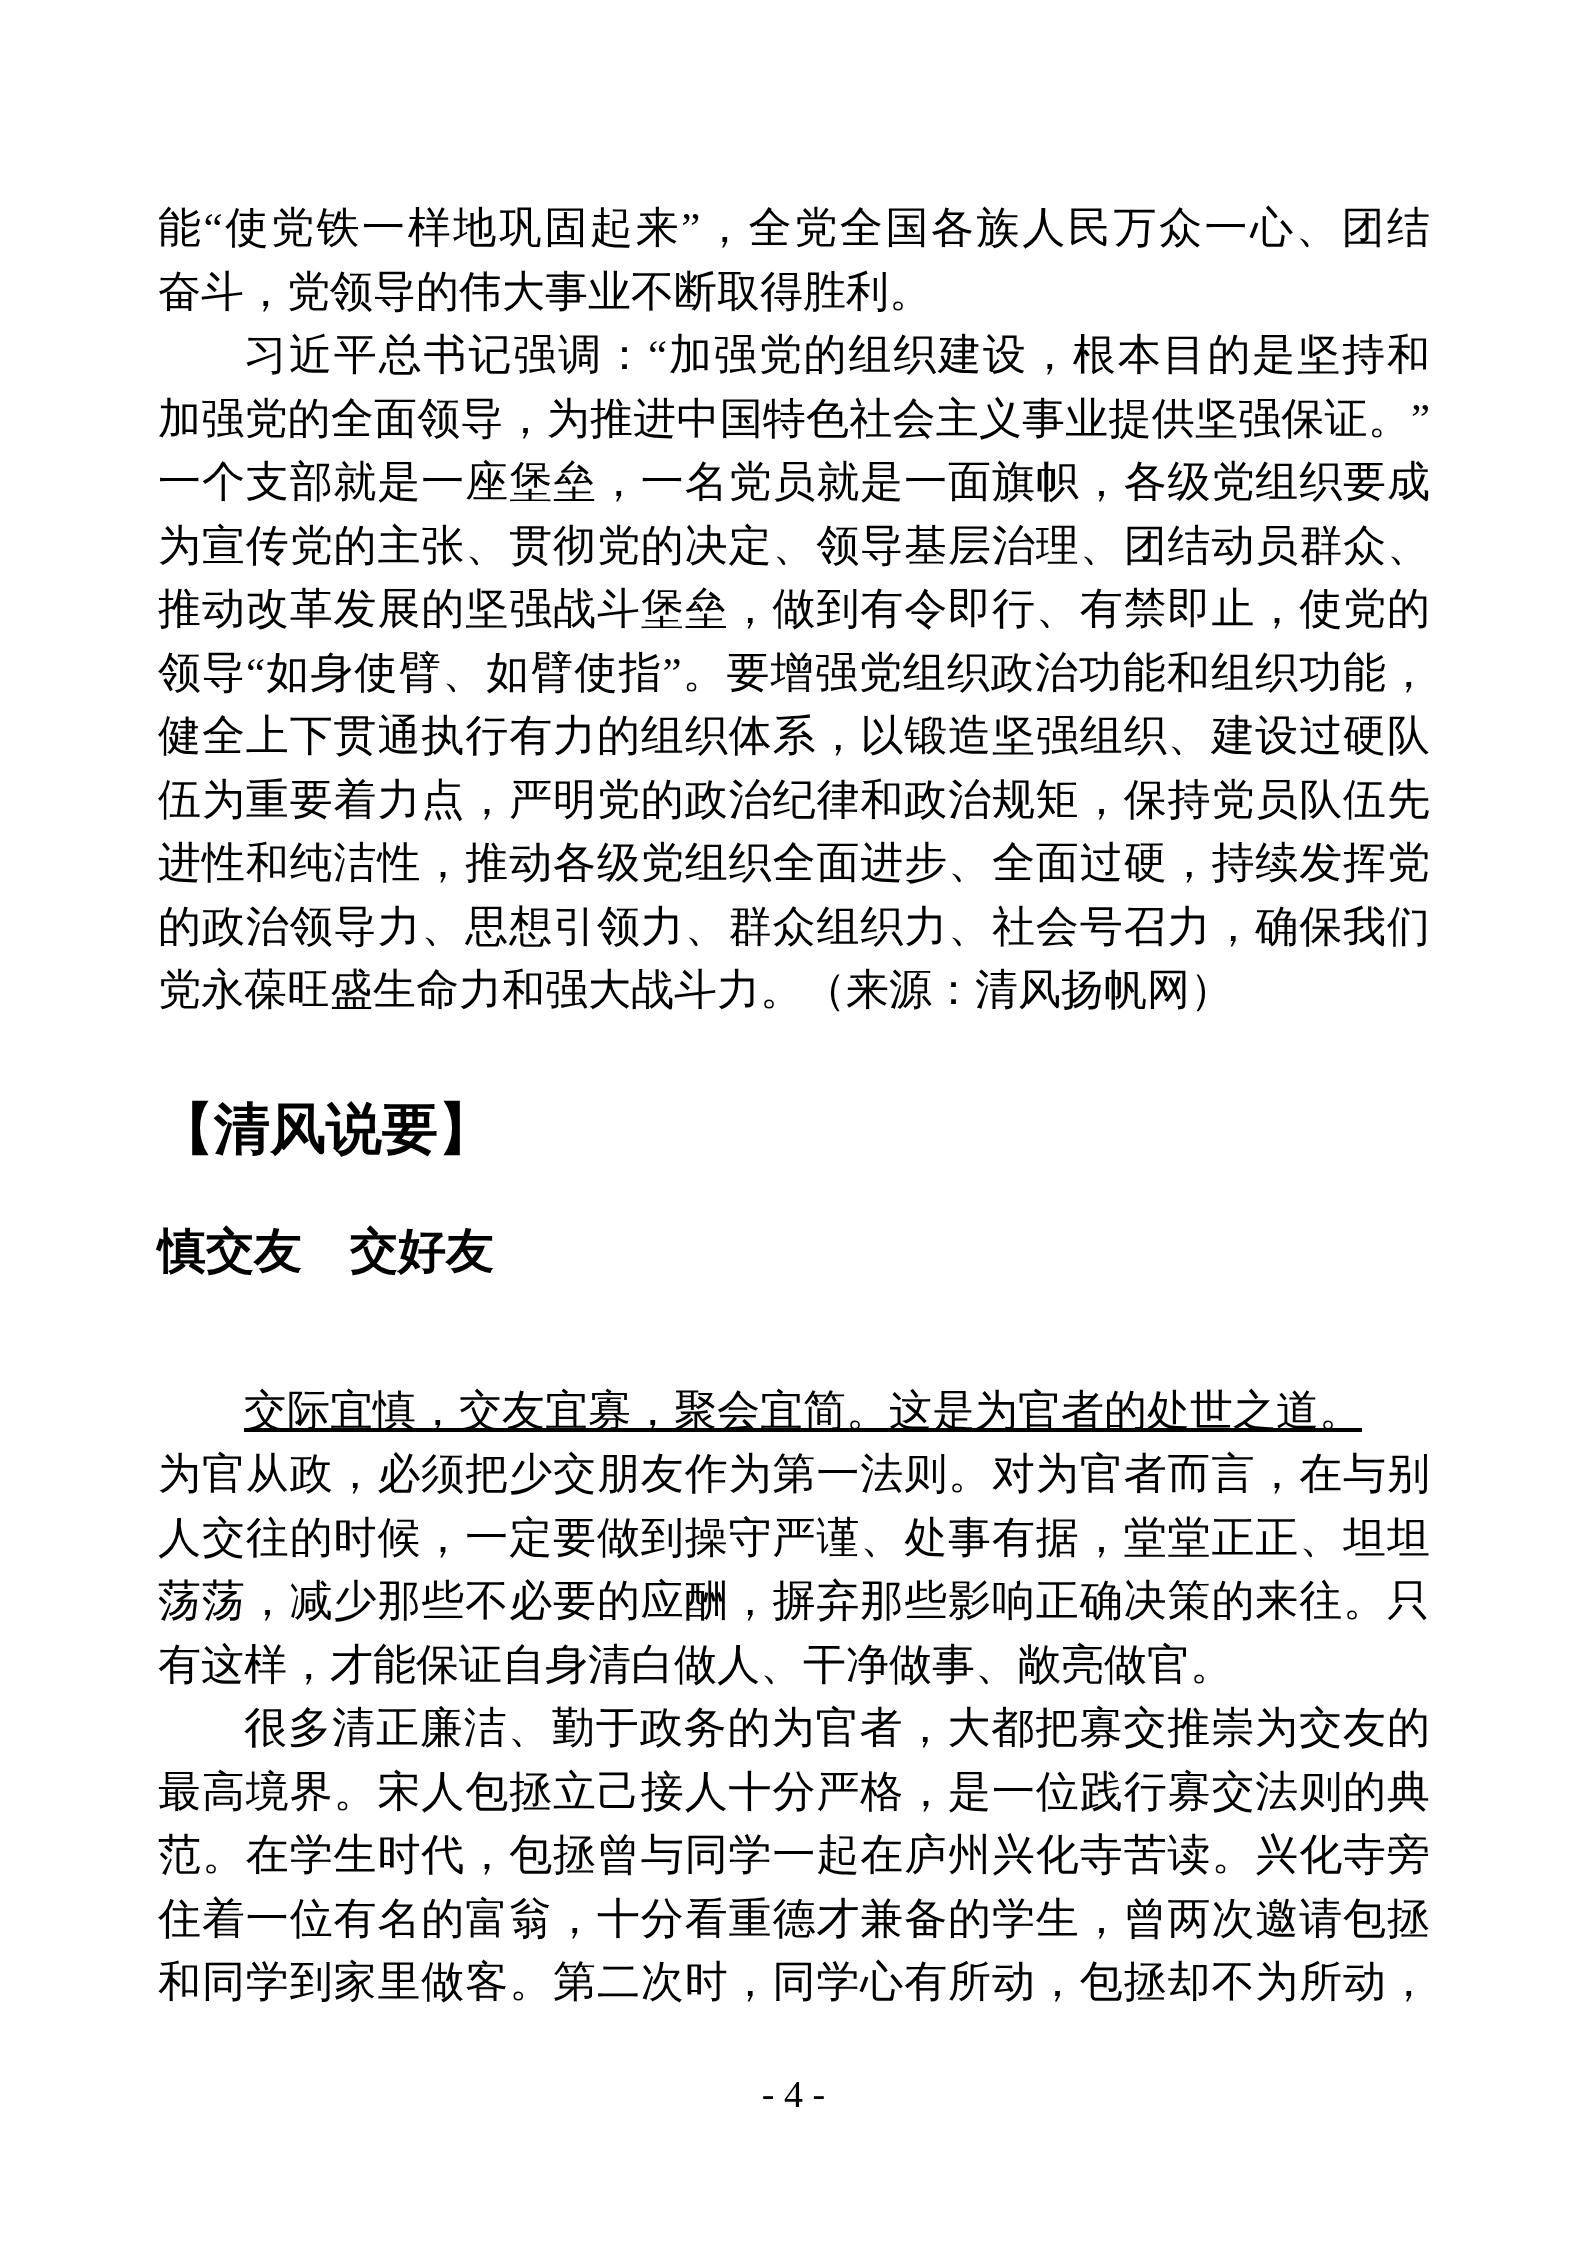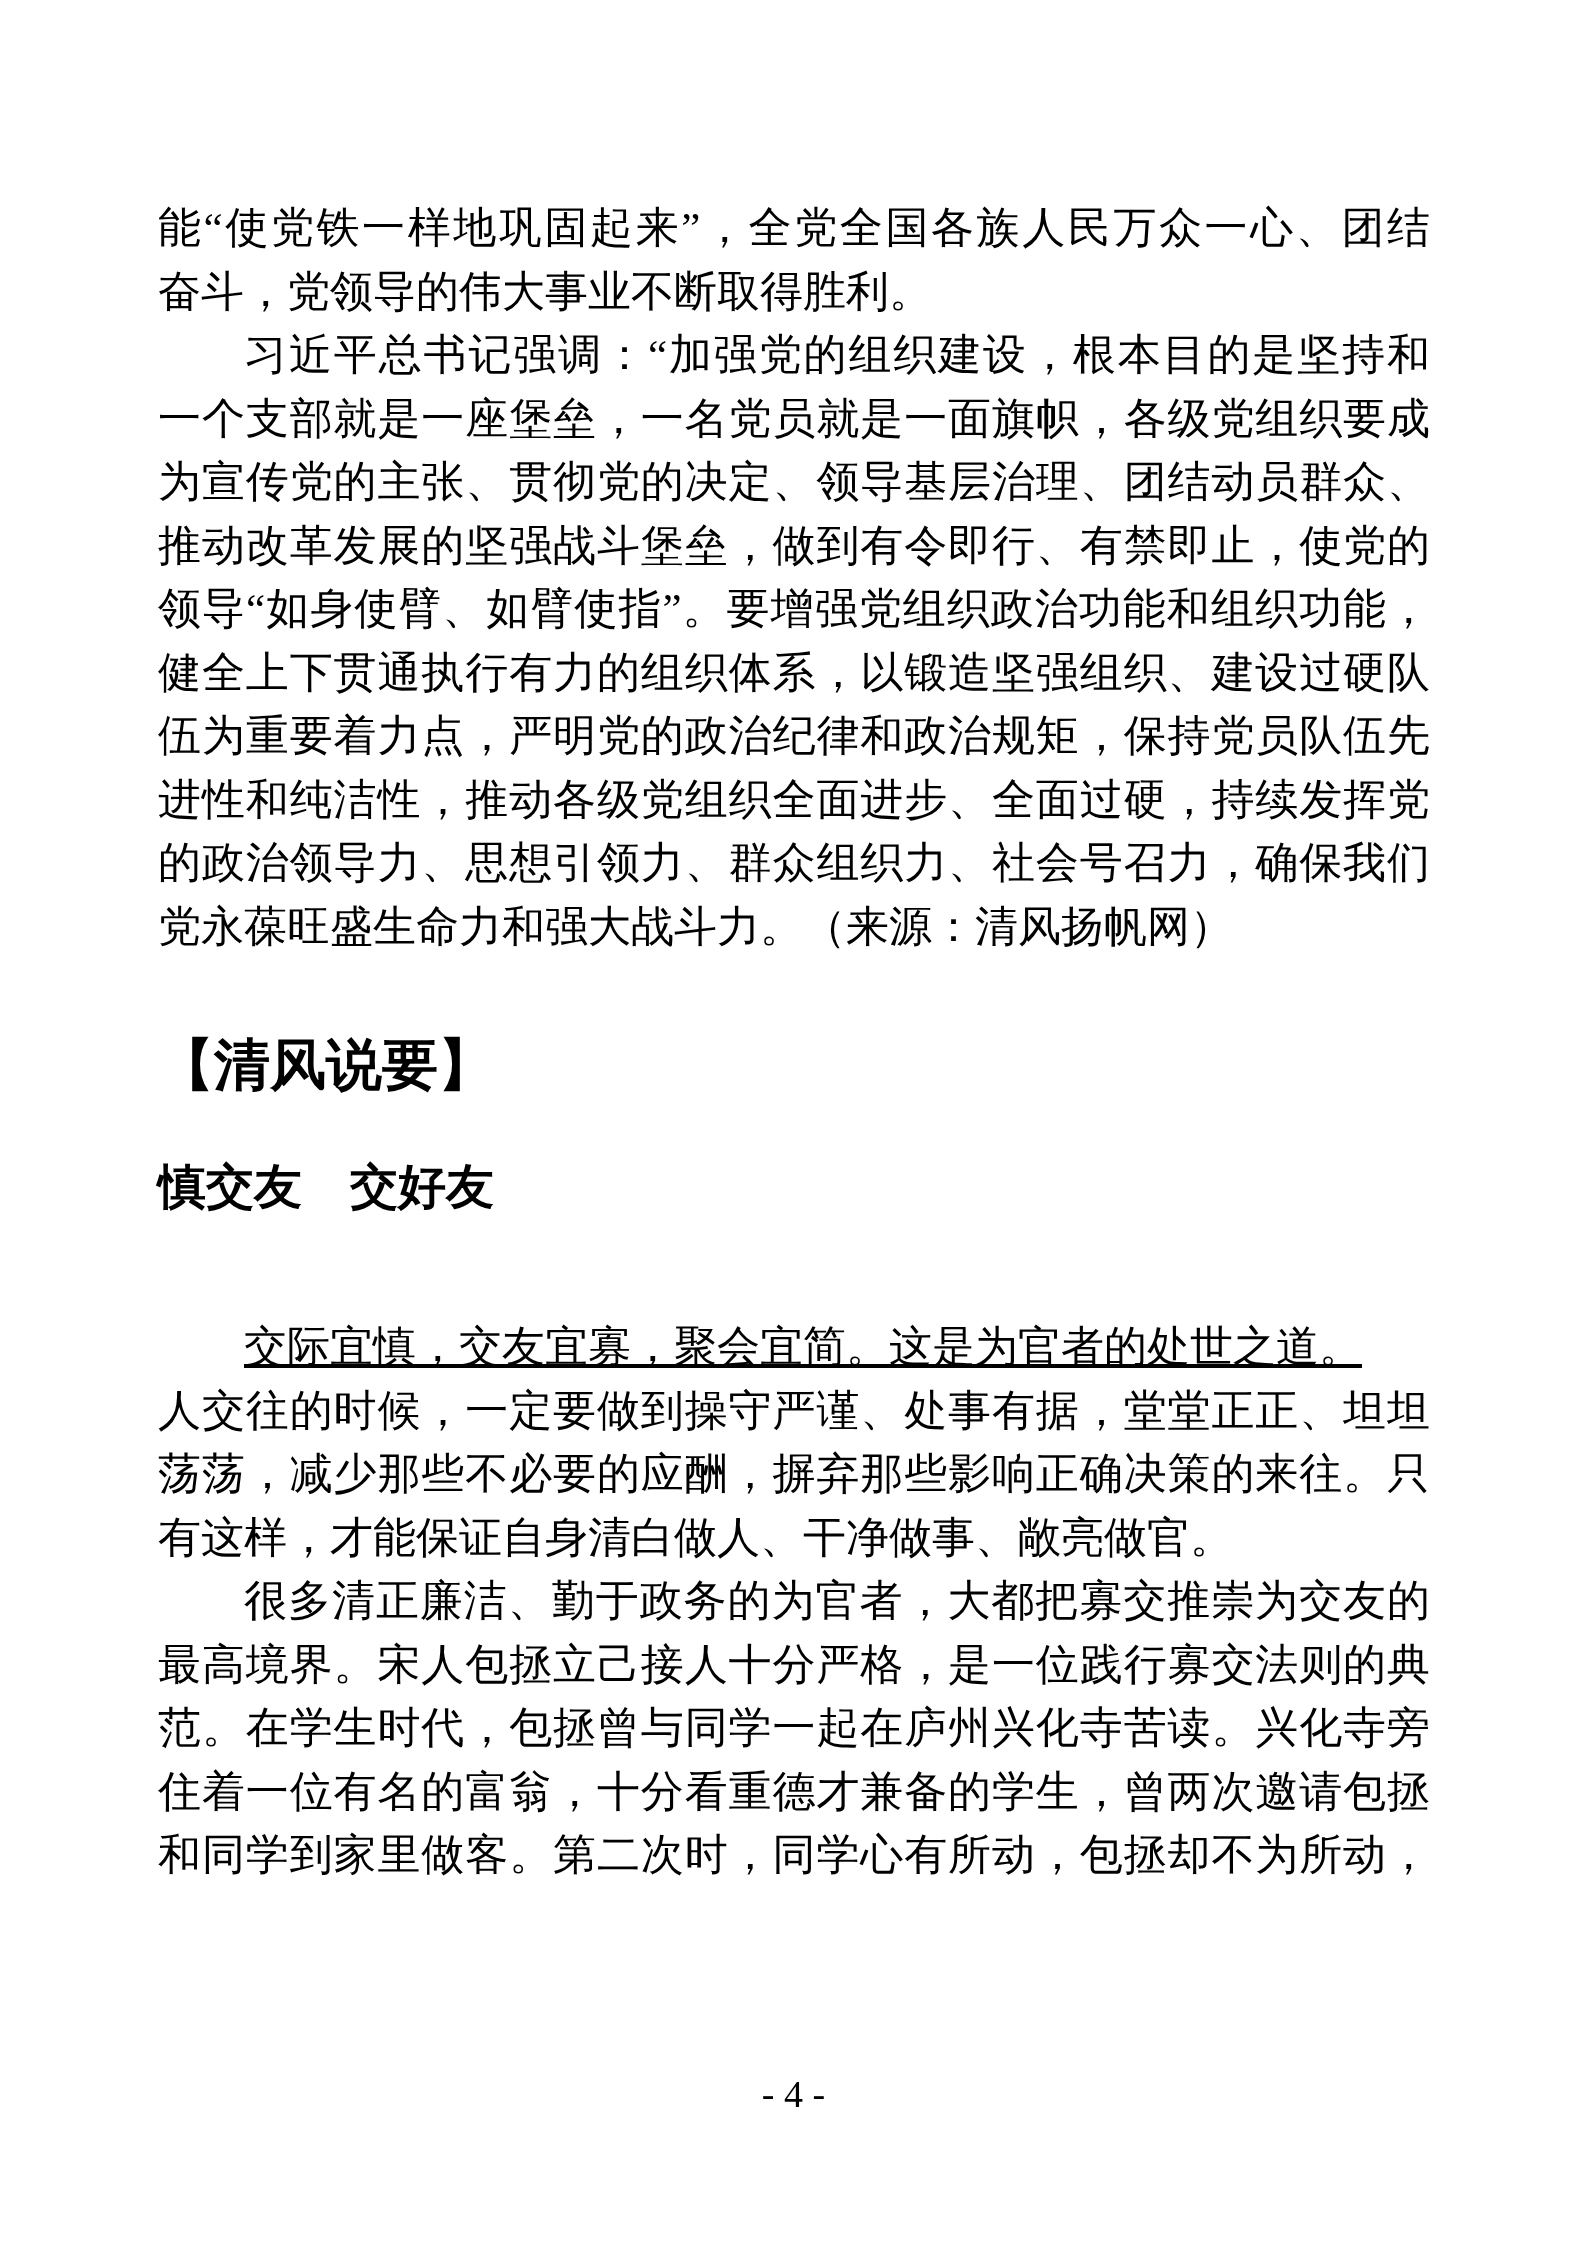--- a/index.html
+++ b/index.html
@@ -65,40 +65,42 @@
 <body>
 
 <div class="page" data-name="document-page">
   <main class="content" data-name="page-content">
       <div class="block body-para" data-name="paragraph-1">
         <div class="line flush" data-name="text-line">能“使党铁一样地巩固起来”，全党全国各族人民万众一心、团结</div>
         <div class="line" data-name="text-line">奋斗，党领导的伟大事业不断取得胜利。</div>
       </div>
       <div class="block body-para" data-name="paragraph-2">
         <div class="line indent flush" data-name="text-line">习近平总书记强调：“加强党的组织建设，根本目的是坚持和</div>
+        <div class="line flush" data-name="text-line">加强党的全面领导，为推进中国特色社会主义事业提供坚强保证。”</div>
         <div class="line flush" data-name="text-line">一个支部就是一座堡垒，一名党员就是一面旗帜，各级党组织要成</div>
         <div class="line flush" data-name="text-line">为宣传党的主张、贯彻党的决定、领导基层治理、团结动员群众、</div>
         <div class="line flush" data-name="text-line">推动改革发展的坚强战斗堡垒，做到有令即行、有禁即止，使党的</div>
         <div class="line flush" data-name="text-line">领导“如身使臂、如臂使指”。要增强党组织政治功能和组织功能，</div>
         <div class="line flush" data-name="text-line">健全上下贯通执行有力的组织体系，以锻造坚强组织、建设过硬队</div>
         <div class="line flush" data-name="text-line">伍为重要着力点，严明党的政治纪律和政治规矩，保持党员队伍先</div>
         <div class="line flush" data-name="text-line">进性和纯洁性，推动各级党组织全面进步、全面过硬，持续发挥党</div>
         <div class="line flush" data-name="text-line">的政治领导力、思想引领力、群众组织力、社会号召力，确保我们</div>
         <div class="line" data-name="text-line">党永葆旺盛生命力和强大战斗力。（来源：清风扬帆网）</div>
       </div>
       <div class="block section-header" data-name="section-header">
         <div class="line" data-name="text-line">【清风说要】</div>
       </div>
       <div class="block article-title" data-name="article-title">
         <div class="line" data-name="text-line">慎交友　交好友</div>
       </div>
       <div class="block body-para" data-name="paragraph-3">
         <div class="line indent" data-name="text-line">交际宜慎，交友宜寡，聚会宜简。这是为官者的处世之道。</div>
       </div>
       <div class="block body-para" data-name="paragraph-4">
+        <div class="line flush" data-name="text-line">为官从政，必须把少交朋友作为第一法则。对为官者而言，在与别</div>
         <div class="line flush" data-name="text-line">人交往的时候，一定要做到操守严谨、处事有据，堂堂正正、坦坦</div>
         <div class="line flush" data-name="text-line">荡荡，减少那些不必要的应酬，摒弃那些影响正确决策的来往。只</div>
         <div class="line" data-name="text-line">有这样，才能保证自身清白做人、干净做事、敞亮做官。</div>
       </div>
       <div class="block body-para" data-name="paragraph-5">
         <div class="line indent flush" data-name="text-line">很多清正廉洁、勤于政务的为官者，大都把寡交推崇为交友的</div>
         <div class="line flush" data-name="text-line">最高境界。宋人包拯立己接人十分严格，是一位践行寡交法则的典</div>
         <div class="line flush" data-name="text-line">范。在学生时代，包拯曾与同学一起在庐州兴化寺苦读。兴化寺旁</div>
         <div class="line flush" data-name="text-line">住着一位有名的富翁，十分看重德才兼备的学生，曾两次邀请包拯</div>
         <div class="line flush" data-name="text-line">和同学到家里做客。第二次时，同学心有所动，包拯却不为所动，</div>

